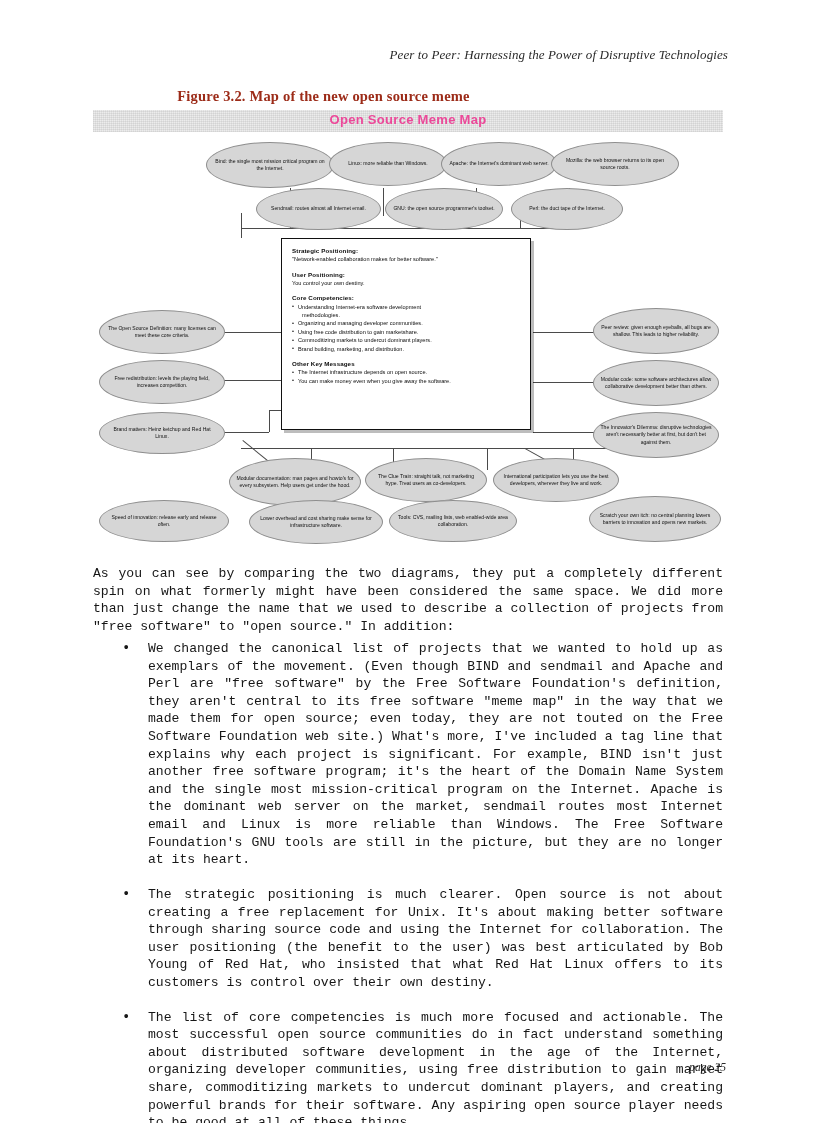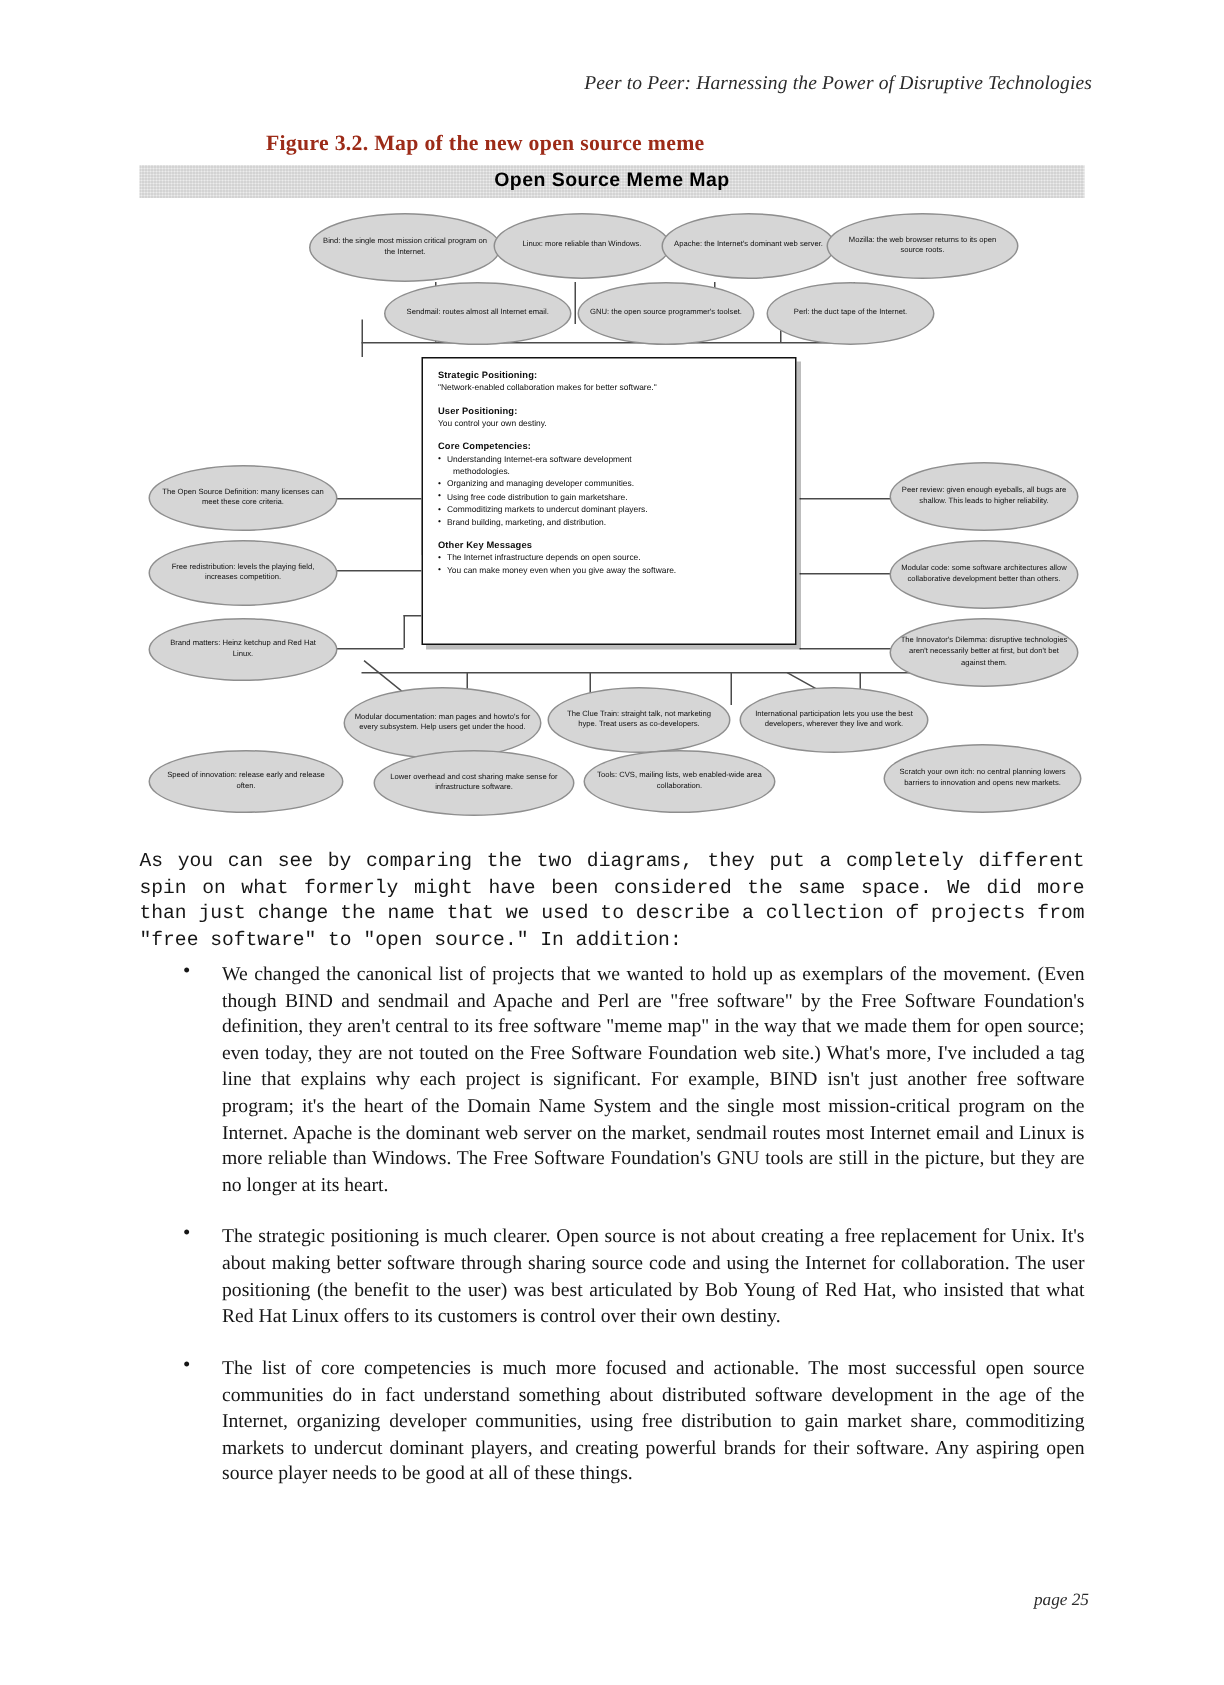--- a/index.html
+++ b/index.html
@@ -73,21 +73,21 @@
   }
   .fig-title-text {
     position: absolute;
     left: 0;
     top: 2px;
     width: 630px;
     text-align: center;
     font-family: "Liberation Sans", sans-serif;
     font-weight: bold;
     font-size: 13px;
-    color: #000000;
+    color: #ec4899;
     letter-spacing: .3px;
   }
 
   
   .node {
     position: absolute;
     background: #d6d6d6;
     border: 1px solid #8e8e8e;
     border-radius: 50%;
     display: flex;
@@ -171,21 +171,21 @@
     top: 640px;
     width: 630px;
     margin: 0;
     padding: 0;
     list-style: none;
   }
   ul.bullets > li {
     position: relative;
     padding-left: 55px;
     margin-bottom: 17px;
-    font-family: Liberation Serif, serif;
+    font-family: Liberation Mono, monospace;
     font-size: 13.1px;
     line-height: 1.345;
     text-align: justify;
     color: #161616;
   }
   ul.bullets > li::before {
     content: "\2022";
     position: absolute;
     left: 29px;
     top: -1px;

